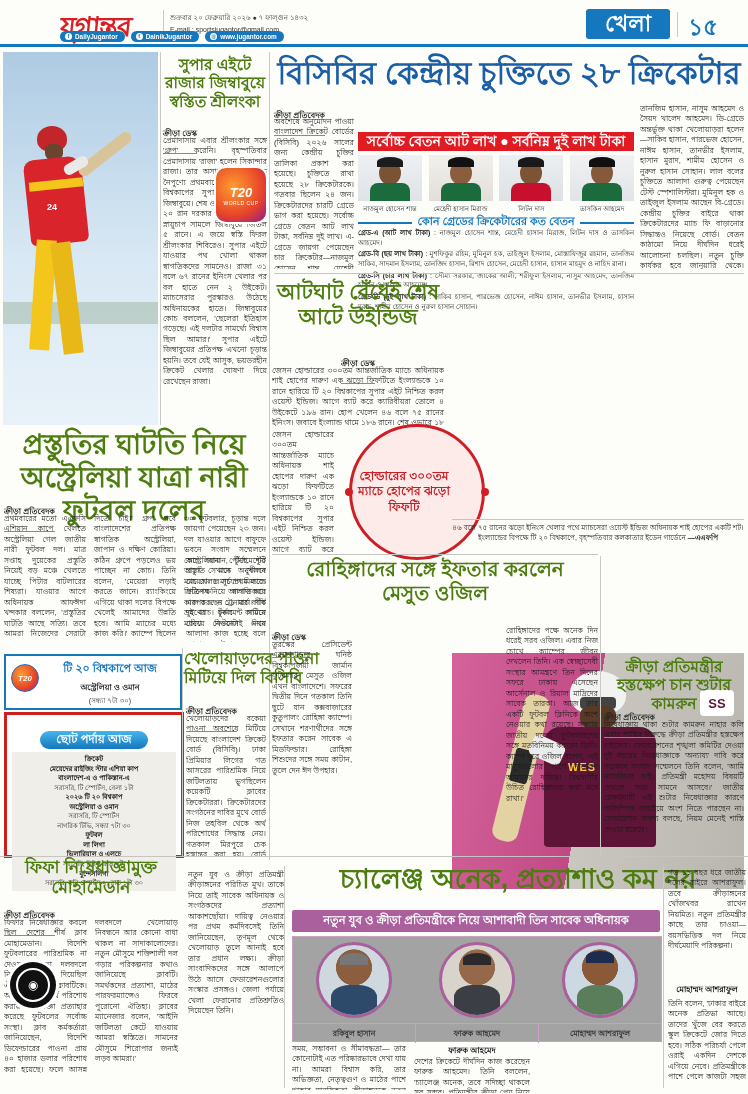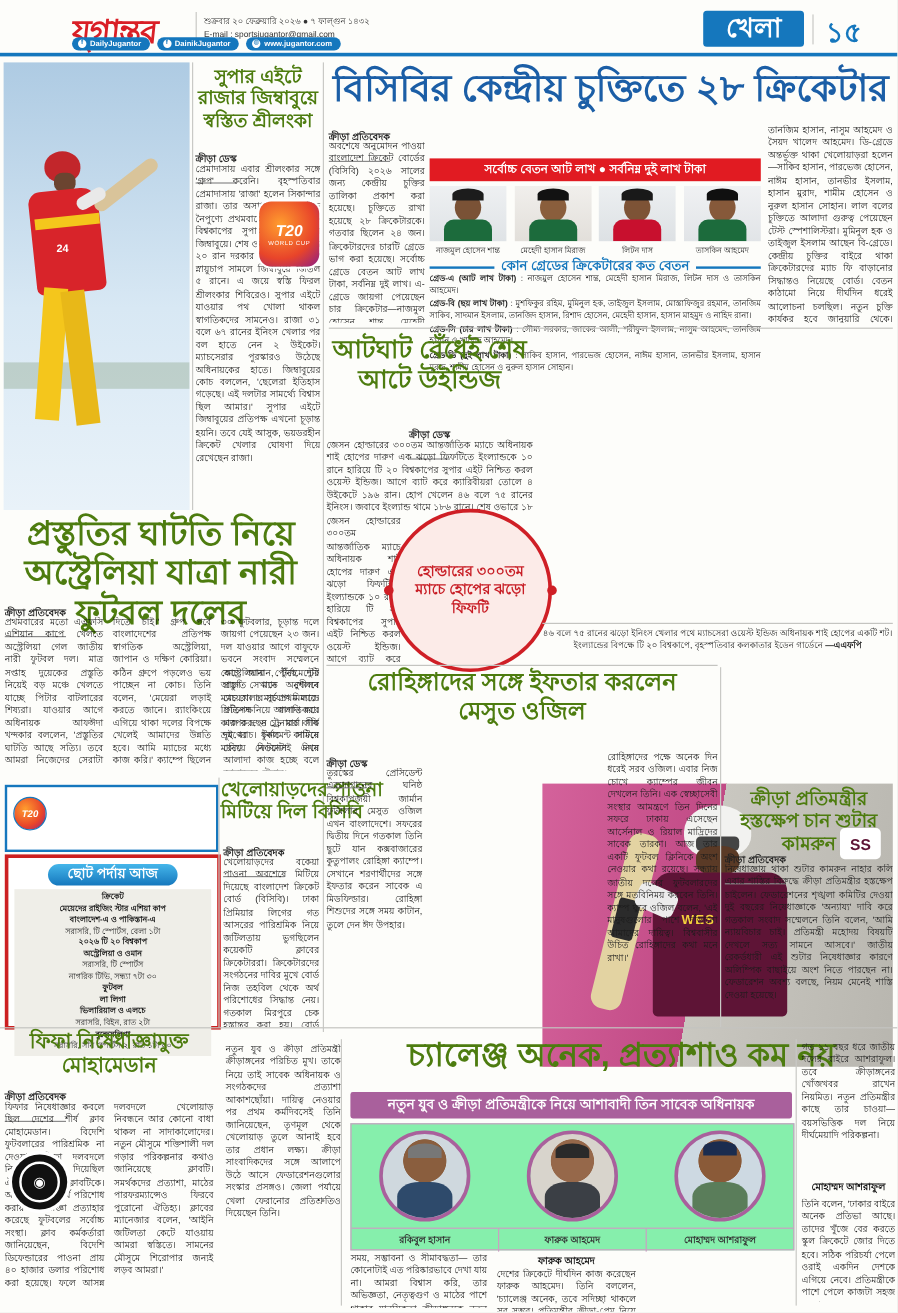--- a/index.html
+++ b/index.html
@@ -83,21 +83,21 @@
   </div>
 
   <div class="abs vline" style="left:269px;top:52px;height:808px;"></div>
   <div class="abs hl" style="left:274px;top:56px;width:470px;font-size:31px;color:#1b5ea6;">বিসিবির কেন্দ্রীয় চুক্তিতে ২৮ ক্রিকেটার</div>
   <div class="abs" style="left:274px;top:104px;">
     <span class="byline">ক্রীড়া প্রতিবেদক</span>
   </div>
   <div class="abs body-txt" style="left:274px;top:117px;width:80px;height:152px;">অবশেষে অনুমোদন পাওয়া বাংলাদেশ ক্রিকেট বোর্ডের (বিসিবি) ২০২৬ সালের জন্য কেন্দ্রীয় চুক্তির তালিকা প্রকাশ করা হয়েছে। চুক্তিতে রাখা হয়েছে ২৮ ক্রিকেটারকে। গতবার ছিলেন ২৪ জন। ক্রিকেটারদের চারটি গ্রেডে ভাগ করা হয়েছে। সর্বোচ্চ গ্রেডে বেতন আট লাখ টাকা, সর্বনিম্ন দুই লাখ। এ-গ্রেডে জায়গা পেয়েছেন চার ক্রিকেটার—নাজমুল হোসেন শান্ত, মেহেদী হাসান মিরাজ, লিটন দাস ও তাসকিন আহমেদ। তিন সংস্করণ মিলিয়ে পারফরম্যান্স বিবেচনায় নিয়ে এ তালিকা চূড়ান্ত করেছে ক্রিকেট পরিচালনা বিভাগ। বোর্ড সভা শেষে গতকাল তালিকা প্রকাশ করা হয়।</div>
 
   <div class="abs" style="left:358px;top:104px;width:276px;height:166px;">
-    <div style="position:absolute;left:0;top:28px;width:276px;height:19px;background:#e11b22;color:#fff;font-weight:bold;font-size:10px;display:flex;align-items:center;justify-content:center;">সর্বোচ্চ বেতন আট লাখ ● সর্বনিম্ন দুই লাখ টাকা</div>
+    <div style="position:absolute;left:0;top:28px;width:276px;height:19px;background:#e11b22;color:#fff;font-weight:bold;font-size:14px;display:flex;align-items:center;justify-content:center;">সর্বোচ্চ বেতন আট লাখ ● সর্বনিম্ন দুই লাখ টাকা</div>
     <div style="position:absolute;left:0;top:51px;width:276px;display:flex;justify-content:space-between;">
       <div style="width:64px;">
         <div class="photo" style="width:64px;height:46px;background:linear-gradient(180deg,#eef0f2,#dfe3e6);">
           <div class="face" style="left:21px;top:6px;width:22px;height:24px;background:#7a5236;"></div>
           <div class="abs" style="left:19px;top:2px;width:26px;height:10px;background:#1c1c1c;border-radius:50% 50% 0 0;"></div>
           <div class="abs" style="left:12px;top:28px;width:40px;height:18px;background:#1c6b3c;border-radius:8px 8px 0 0;"></div>
         </div>
         <div style="font-size:6.6px;text-align:center;margin-top:2px;color:#222;">নাজমুল হোসেন শান্ত</div>
       </div>
       <div style="width:64px;">
@@ -141,21 +141,21 @@
   <div class="abs body-txt" style="left:640px;top:104px;width:104px;height:165px;">তানজিম হাসান, নাসুম আহমেদ ও সৈয়দ খালেদ আহমেদ। ডি-গ্রেডে অন্তর্ভুক্ত থাকা খেলোয়াড়রা হলেন—সাকিব হাসান, পারভেজ হোসেন, নাঈম হাসান, তানভীর ইসলাম, হাসান মুরাদ, শামীম হোসেন ও নুরুল হাসান সোহান। লাল বলের চুক্তিতে আলাদা গুরুত্ব পেয়েছেন টেস্ট স্পেশালিস্টরা। মুমিনুল হক ও তাইজুল ইসলাম আছেন বি-গ্রেডে। কেন্দ্রীয় চুক্তির বাইরে থাকা ক্রিকেটারদের ম্যাচ ফি বাড়ানোর সিদ্ধান্তও নিয়েছে বোর্ড। বেতন কাঠামো নিয়ে দীর্ঘদিন ধরেই আলোচনা চলছিল। নতুন চুক্তি কার্যকর হবে জানুয়ারি থেকে। চুক্তিবদ্ধ ক্রিকেটারদের ফিটনেস পরীক্ষাও নিয়মিত হবে বলে জানিয়েছে বোর্ড।</div>
   <div class="abs hline" style="left:274px;top:273px;width:470px;"></div>
 
   <div class="abs hl" style="left:272px;top:280px;width:172px;font-size:21px;">আটঘাট বেঁধেই শেষ আটে উইন্ডিজ</div>
   <div class="abs" style="left:272px;top:352px;width:172px;text-align:center;">
     <span class="byline">ক্রীড়া ডেস্ক</span>
   </div>
   <div class="abs body-txt" style="left:272px;top:366px;width:172px;height:62px;">জেসন হোল্ডারের ৩০০তম আন্তর্জাতিক ম্যাচে অধিনায়ক শাই হোপের দারুণ এক ঝড়ো ফিফটিতে ইংল্যান্ডকে ১০ রানে হারিয়ে টি ২০ বিশ্বকাপের সুপার এইট নিশ্চিত করল ওয়েস্ট ইন্ডিজ। আগে ব্যাট করে ক্যারিবীয়রা তোলে ৪ উইকেটে ১৯৬ রান। হোপ খেলেন ৪৬ বলে ৭৫ রানের ইনিংস। জবাবে ইংল্যান্ড থামে ১৮৬ রানে। শেষ ওভারে ১৮ রানের সমীকরণ মেলাতে পারেননি বাটলাররা। এ জয়ে গ্রুপে অপরাজিত থেকেই শেষ আটে জায়গা করে নিল দুইবারের চ্যাম্পিয়নরা। হোল্ডার মাইলফলকের ম্যাচে নেন দুই উইকেট। তিনটি ছক্কায় গ্যালারি মাতান হেটমায়ারও।</div>
   <div class="abs body-txt" style="left:272px;top:430px;width:62px;height:122px;">জেসন হোল্ডারের ৩০০তম আন্তর্জাতিক ম্যাচে অধিনায়ক শাই হোপের দারুণ এক ঝড়ো ফিফটিতে ইংল্যান্ডকে ১০ রানে হারিয়ে টি ২০ বিশ্বকাপের সুপার এইট নিশ্চিত করল ওয়েস্ট ইন্ডিজ। আগে ব্যাট করে ক্যারিবীয়রা তোলে ৪ উইকেটে ১৯৬ রান। হোপ খেলেন ৪৬ বলে ৭৫ রানের ইনিংস। জবাবে ইংল্যান্ড থামে ১৮৬ রানে। শেষ ওভারে ১৮ রানের সমীকরণ মেলাতে পারেননি বাটলাররা। এ জয়ে গ্রুপে অপরাজিত থেকেই শেষ আটে জায়গা করে নিল দুইবারের চ্যাম্পিয়নরা। হোল্ডার মাইলফলকের ম্যাচে নেন দুই উইকেট। তিনটি ছক্কায় গ্যালারি মাতান হেটমায়ারও।</div>
 
-  <div class="abs" style="left:324px;top:424px;width:130px;height:130px;border:3px solid #cf1f26;border-radius:50%;background:#fcebe8;display:flex;align-items:center;justify-content:center;">
+  <div class="abs" style="left:349px;top:424px;width:130px;height:130px;border:3px solid #cf1f26;border-radius:50%;background:#fcebe8;display:flex;align-items:center;">
     <div style="width:104px;font-size:12px;font-weight:bold;color:#c81e26;text-align:center;line-height:1.3;">হোল্ডারের ৩০০তম ম্যাচে হোপের ঝড়ো ফিফটি</div>
     <div class="abs" style="left:-7px;top:61px;width:8px;height:8px;background:#cf1f26;border-radius:50%;"></div>
     <div class="abs" style="right:-7px;top:61px;width:8px;height:8px;background:#cf1f26;border-radius:50%;"></div>
   </div>
 
   <div class="abs photo" style="left:452px;top:280px;width:292px;height:236px;background:linear-gradient(100deg,#d4629b 0%,#c14a85 46%,#c9c7c0 46%,#b8b6af 100%);">
     <div class="abs" style="left:118px;top:18px;width:56px;height:44px;background:#f2f2f0;border-radius:50% 50% 42% 42%;">
       <div class="abs" style="left:10px;top:26px;width:36px;height:12px;background:#444;border-radius:4px;"></div>
     </div>
     <div class="abs" style="left:128px;top:52px;width:36px;height:24px;background:#5a3a26;border-radius:40%;"></div>
@@ -174,24 +174,29 @@
 
   <div class="abs hl" style="left:2px;top:428px;width:264px;font-size:28px;">প্রস্তুতির ঘাটতি নিয়ে অস্ট্রেলিয়া যাত্রা নারী ফুটবল দলের</div>
   <div class="abs" style="left:4px;top:500px;">
     <span class="byline">ক্রীড়া প্রতিবেদক</span>
   </div>
   <div class="abs body-txt cols3" style="left:4px;top:514px;width:262px;height:134px;">প্রথমবারের মতো এএফসি এশিয়ান কাপে খেলতে অস্ট্রেলিয়া গেল জাতীয় নারী ফুটবল দল। মাত্র সপ্তাহ দুয়েকের প্রস্তুতি নিয়েই বড় মঞ্চে খেলতে যাচ্ছে পিটার বাটলারের শিষ্যরা। যাওয়ার আগে অধিনায়ক আফঈদা খন্দকার বললেন, 'প্রস্তুতির ঘাটতি আছে সত্যি। তবে আমরা নিজেদের সেরাটা দিতে চাই।' গ্রুপ পর্বে বাংলাদেশের প্রতিপক্ষ স্বাগতিক অস্ট্রেলিয়া, জাপান ও দক্ষিণ কোরিয়া। কঠিন গ্রুপে পড়লেও ভয় পাচ্ছেন না কোচ। তিনি বলেন, 'মেয়েরা লড়াই করতে জানে। র‍্যাংকিংয়ে এগিয়ে থাকা দলের বিপক্ষে খেলেই আমাদের উন্নতি হবে। আমি ম্যাচের মধ্যে কাজ করি।' ক্যাম্পে ছিলেন ৩০ ফুটবলার, চূড়ান্ত দলে জায়গা পেয়েছেন ২৩ জন। দল যাওয়ার আগে বাফুফে ভবনে সংবাদ সম্মেলনে কোচ জানান, টুর্নামেন্টের আগে সেখানে অনুশীলন ম্যাচ খেলার সুযোগ মিলবে। ফিটনেস নিয়ে আলাদা করে কাজ করছেন ট্রেনাররা। দীর্ঘ ভ্রমণের ধকল কাটিয়ে মানিয়ে নেওয়াটাই এখন বড় চ্যালেঞ্জ বলে মনে করছে টিম ম্যানেজমেন্ট।</div>
   <div class="abs body-txt" style="left:186px;top:556px;width:80px;height:86px;">অস্ট্রেলিয়ায় পৌঁছে দুটি প্রস্তুতি ম্যাচ খেলবে মেয়েরা। ৫ মার্চ প্রথম ম্যাচে প্রতিপক্ষ স্বাগতিকরা। এরপর ৮ ও ১১ মার্চ বাকি দুই ম্যাচ। টুর্নামেন্ট সামনে রেখে ফিটনেস নিয়ে আলাদা কাজ হচ্ছে বলে জানালেন ট্রেনার।</div>
 
   <div class="abs" style="left:4px;top:654px;width:174px;height:52px;border:2px solid #1577bd;background:#fff;">
     <div class="abs" style="left:5px;top:8px;width:26px;height:26px;border-radius:50%;background:radial-gradient(circle at 35% 35%,#ff9d2e,#e8442a 60%,#8e1e86);border:1px solid #1577bd;display:flex;align-items:center;justify-content:center;color:#fff;font-size:8px;font-weight:bold;font-style:italic;">T20</div>
+    <div style="margin-left:34px;text-align:center;padding-top:4px;">
+      <div style="font-size:11px;font-weight:bold;color:#1577bd;">টি ২০ বিশ্বকাপে আজ</div>
+      <div style="font-size:8px;font-weight:bold;color:#222;margin-top:2px;">অস্ট্রেলিয়া ও ওমান</div>
+      <div style="font-size:7px;color:#333;margin-top:1px;">(সন্ধ্যা ৭টা ৩০)</div>
+    </div>
   </div>
 
   <div class="abs" style="left:4px;top:712px;width:174px;height:140px;border:3px solid #cc1f1f;background:#fff;padding:0;">
-    <div style="width:108px;height:18px;margin:5px auto 3px auto;background:linear-gradient(180deg,#45b6ea,#1577bd);border-radius:10px;display:flex;align-items:center;justify-content:center;color:#fff;font-weight:bold;font-size:11.5px;">ছোট পর্দায় আজ</div>
+    <div style="width:108px;height:18px;margin:16px auto 3px auto;background:linear-gradient(180deg,#45b6ea,#1577bd);border-radius:10px;display:flex;align-items:center;justify-content:center;color:#fff;font-weight:bold;font-size:11.5px;">ছোট পর্দায় আজ</div>
     <div style="background:#efeee8;margin:0 5px;padding:2px 0 3px 0;">
       <div class="tvl tvb">ক্রিকেট</div>
       <div class="tvl tvb">মেয়েদের রাইজিং স্টার এশিয়া কাপ</div>
       <div class="tvl tvb">বাংলাদেশ-এ ও পাকিস্তান-এ</div>
       <div class="tvl">সরাসরি, টি স্পোর্টস, বেলা ১টা</div>
       <div class="tvl tvb">২০২৬ টি ২০ বিশ্বকাপ</div>
       <div class="tvl tvb">অস্ট্রেলিয়া ও ওমান</div>
       <div class="tvl">সরাসরি, টি স্পোর্টস</div>
       <div class="tvl">নাগরিক টিভি, সন্ধ্যা ৭টা ৩০</div>
       <div class="tvl tvb">ফুটবল</div>
@@ -236,21 +241,21 @@
   </div>
   <div class="abs body-txt" style="left:604px;top:720px;width:140px;height:136px;">নিষেধাজ্ঞায় থাকা শুটার কামরুন নাহার কলি এবার শাস্তির বিরুদ্ধে ক্রীড়া প্রতিমন্ত্রীর হস্তক্ষেপ চাইলেন। ফেডারেশনের শৃঙ্খলা কমিটির দেওয়া দুই বছরের নিষেধাজ্ঞাকে 'অন্যায্য' দাবি করে গতকাল সংবাদ সম্মেলনে তিনি বলেন, 'আমি ন্যায়বিচার চাই। প্রতিমন্ত্রী মহোদয় বিষয়টি দেখলে সত্য সামনে আসবে।' জাতীয় রেকর্ডধারী এই শুটার নিষেধাজ্ঞার কারণে অলিম্পিক বাছাইয়ে অংশ নিতে পারছেন না। ফেডারেশন অবশ্য বলছে, নিয়ম মেনেই শাস্তি দেওয়া হয়েছে।</div>
 
   <div class="abs hline" style="left:0;top:856px;width:748px;"></div>
   <div class="abs body-txt" style="left:188px;top:870px;width:96px;height:218px;">নতুন যুব ও ক্রীড়া প্রতিমন্ত্রী ক্রীড়াঙ্গনের পরিচিত মুখ। তাকে নিয়ে তাই সাবেক অধিনায়ক ও সংগঠকদের প্রত্যাশা আকাশছোঁয়া। দায়িত্ব নেওয়ার পর প্রথম কর্মদিবসেই তিনি জানিয়েছেন, তৃণমূল থেকে খেলোয়াড় তুলে আনাই হবে তার প্রধান লক্ষ্য। ক্রীড়া সাংবাদিকদের সঙ্গে আলাপে উঠে আসে ফেডারেশনগুলোর সংস্কার প্রসঙ্গও। জেলা পর্যায়ে খেলা ফেরানোর প্রতিশ্রুতিও দিয়েছেন তিনি।</div>
   <div class="abs vline" style="left:284px;top:866px;height:222px;"></div>
 
   <div class="abs" style="left:292px;top:910px;width:368px;height:22px;background:#a9609c;display:flex;align-items:center;justify-content:center;color:#fff;font-weight:bold;font-size:11.5px;border-radius:2px;">নতুন যুব ও ক্রীড়া প্রতিমন্ত্রীকে নিয়ে আশাবাদী তিন সাবেক অধিনায়ক</div>
   <div class="abs hl" style="left:292px;top:864px;width:452px;font-size:27px;">চ্যালেঞ্জ অনেক, প্রত্যাশাও কম নয়</div>
 
-  <div class="abs" style="left:292px;top:936px;width:368px;height:104px;background:#86efac;border:1px solid #caa0c2;">
+  <div class="abs" style="left:292px;top:936px;width:368px;height:104px;background:#a3a3a3;border:1px solid #caa0c2;">
     <div style="display:flex;justify-content:space-around;padding-top:5px;">
       <div style="width:70px;height:70px;border-radius:50%;border:3px solid #a9609c;background:radial-gradient(circle at 50% 32%,#8a5e3e 0 30%,#cfd8de 31%);position:relative;overflow:hidden;">
         <div class="abs" style="left:21px;top:8px;width:28px;height:12px;background:#777;border-radius:50% 50% 0 0;"></div>
         <div class="abs" style="left:12px;top:40px;width:46px;height:30px;background:#2e4a6b;border-radius:40% 40% 0 0;"></div>
       </div>
       <div style="width:70px;height:70px;border-radius:50%;border:3px solid #a9609c;background:radial-gradient(circle at 50% 32%,#96684a 0 30%,#d8d4cc 31%);position:relative;overflow:hidden;">
         <div class="abs" style="left:21px;top:8px;width:28px;height:12px;background:#2a2a2a;border-radius:50% 50% 0 0;"></div>
         <div class="abs" style="left:12px;top:40px;width:46px;height:30px;background:#3b3f45;border-radius:40% 40% 0 0;"></div>
       </div>
       <div style="width:70px;height:70px;border-radius:50%;border:3px solid #a9609c;background:radial-gradient(circle at 50% 32%,#8a5a38 0 30%,#cdd9e2 31%);position:relative;overflow:hidden;">

